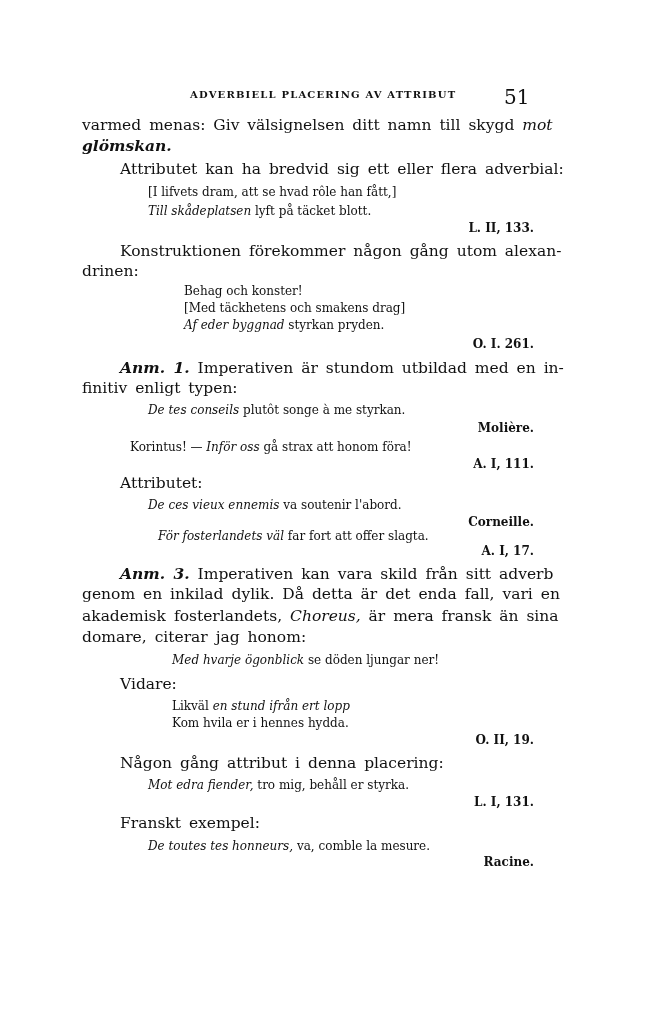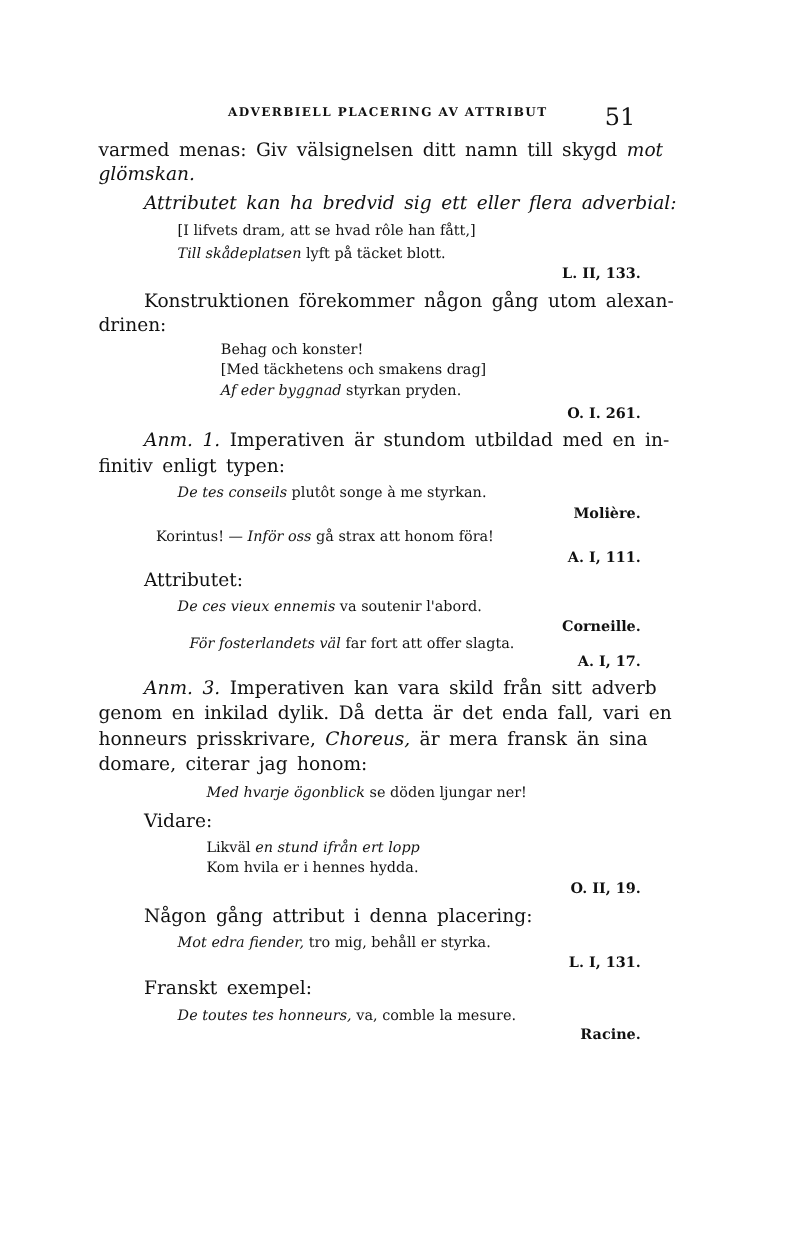--- a/index.html
+++ b/index.html
@@ -7,32 +7,32 @@
          font-family: "DejaVu Serif", "Liberation Serif", serif; color: #111; }
   .page { position: absolute; left: 82px; top: 0; width: 452px; }
   .ln { position: absolute; left: 0; white-space: nowrap; }
   .running-head { font-size: 10px; letter-spacing: 1.2px; font-weight: bold; top: 89px; left: 108px; }
   .folio { top: 85px; left: 422px; font-size: 20px; }
   .body { font-size: 15.5px; word-spacing: 3px; }
   .just { width: 452px; text-align: justify; text-align-last: justify; }
   .quote { font-size: 12px; font-weight: normal; }
   .ref { font-size: 12px; font-weight: bold; right: 0; left: auto; text-align: center; }
   i, .it { font-style: italic; }
-  b { font-weight: normal; }
+  b { font-weight: bold; }
 </style>
 </head>
 <body>
 
 <div class="page">
   <div class="ln running-head">ADVERBIELL PLACERING AV ATTRIBUT</div>
   <div class="ln folio">51</div>
 
   <div class="ln body just" style="top:116px"><span>varmed menas: Giv välsignelsen ditt namn till skygd </span><i>mot</i></div>
   <div class="ln body" style="top:136px"><b><i>glömskan.</i></b></div>
-  <div class="ln body just" style="top:160px; left:38px; width:414px;font-style:italic;">Attributet kan ha bredvid sig ett eller flera adverbial:</div>
+  <div class="ln body just" style="top:160px; left:38px; width:414px;">Attributet kan ha bredvid sig ett eller flera adverbial:</div>
 
   <div class="ln quote" style="top:185px; left:66px">[I lifvets dram, att se hvad rôle han fått,]</div>
   <div class="ln quote" style="top:204px; left:66px"><i>Till skådeplatsen</i><span> lyft på täcket blott.</span></div>
   <div class="ln ref" style="top:221px; right:0">L. II, 133.</div>
 
   <div class="ln body just" style="top:242px; left:38px; width:414px;">Konstruktionen förekommer någon gång utom alexan-</div>
   <div class="ln body" style="top:262px">drinen:</div>
 
   <div class="ln quote" style="top:284px; left:102px">Behag och konster!</div>
   <div class="ln quote" style="top:301px; left:102px">[Med täckhetens och smakens drag]</div>
@@ -49,21 +49,21 @@
 
   <div class="ln body" style="top:474px; left:38px">Attributet:</div>
 
   <div class="ln quote" style="top:498px; left:66px"><i>De ces vieux ennemis</i><span> va soutenir l'abord.</span></div>
   <div class="ln ref" style="top:515px; right:0">Corneille.</div>
   <div class="ln quote" style="top:529px; left:76px"><i>För fosterlandets väl</i><span> far fort att offer slagta.</span></div>
   <div class="ln ref" style="top:544px; right:0">A. I, 17.</div>
 
   <div class="ln body just" style="top:564px; left:38px; width:414px;"><b><i>Anm. 3.</i></b><span> Imperativen kan vara skild från sitt adverb</span></div>
   <div class="ln body just" style="top:585px">genom en inkilad dylik. Då detta är det enda fall, vari en</div>
-  <div class="ln body just" style="top:607px"><span>honneurs prisskrivare, </span><i>Choreus,</i><span> är mera fransk än sina</span></div>
+  <div class="ln body just" style="top:607px"><span>akademisk fosterlandets, </span><i>Choreus,</i><span> är mera fransk än sina</span></div>
   <div class="ln body" style="top:628px">domare, citerar jag honom:</div>
 
   <div class="ln quote" style="top:653px; left:90px"><i>Med hvarje ögonblick</i><span> se döden ljungar ner!</span></div>
   <div class="ln body" style="top:675px; left:38px">Vidare:</div>
 
   <div class="ln quote" style="top:699px; left:90px"><span>Likväl </span><i>en stund ifrån ert lopp</i></div>
   <div class="ln quote" style="top:716px; left:90px">Kom hvila er i hennes hydda.</div>
   <div class="ln ref" style="top:733px; right:0">O. II, 19.</div>
 
   <div class="ln body" style="top:754px; left:38px">Någon gång attribut i denna placering:</div>

